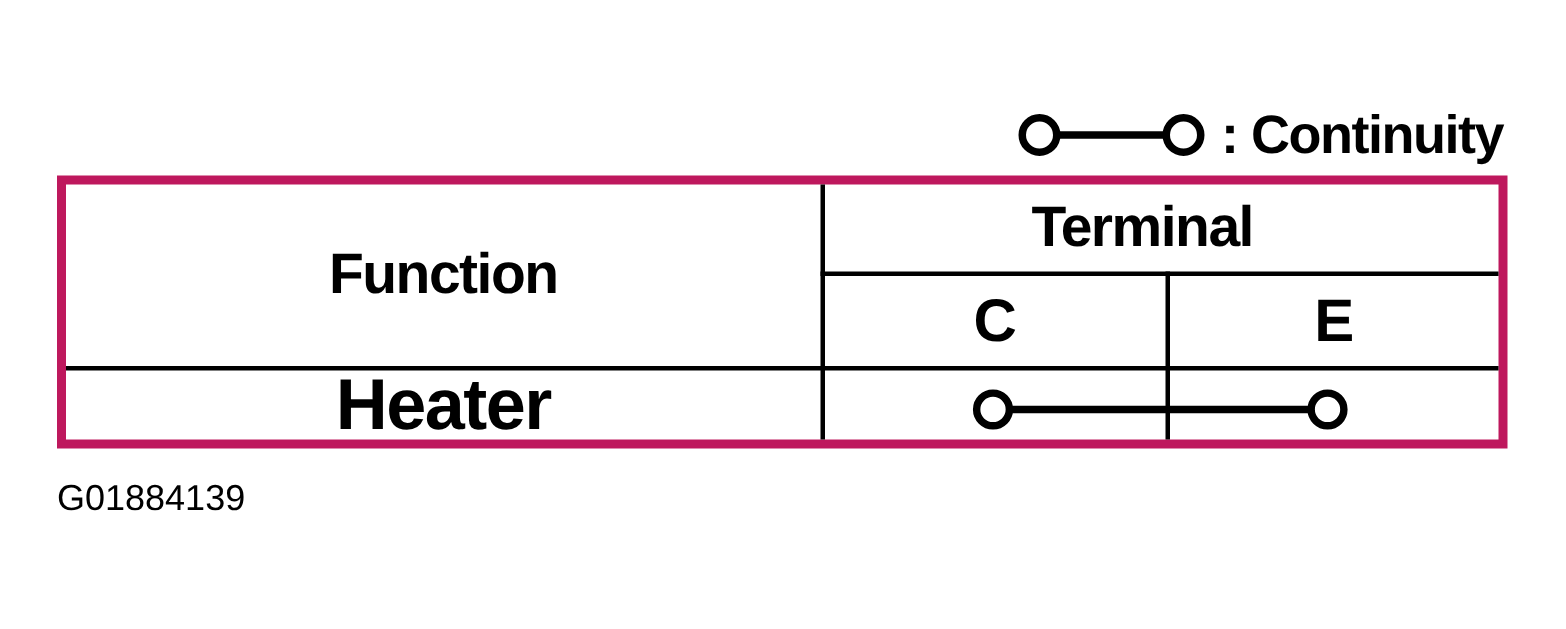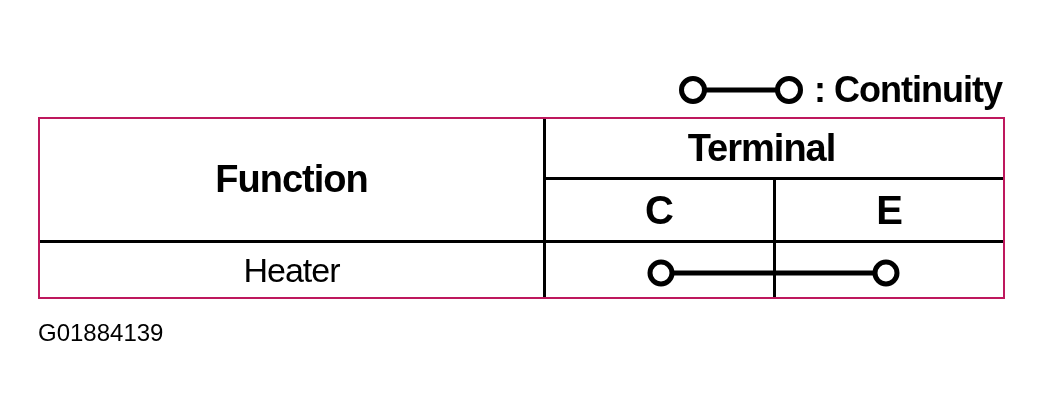--- a/index.html
+++ b/index.html
@@ -36,21 +36,21 @@
     line-height: 40px;
   }
 
   
   .cont-table {
     position: absolute;
     left: 38px;
     top: 117px;
     width: 967px;
     height: 182px;
-    border: 2px solid #be185d;
+    border: 6px solid #be185d;
     box-sizing: border-box;
     background: #ffffff;
   }
   .cont-table .inner {
     position: absolute;
     inset: 0;
   }
   .divider {
     position: absolute;
     background: #000000;
@@ -77,22 +77,22 @@
     font-size: 38px;
     font-weight: bold;
     letter-spacing: -1px;
     white-space: nowrap;
   }
   .col-letter {
     font-size: 40px;
     font-weight: bold;
   }
   .row-text {
-    font-size: 34px;
-    font-weight: normal;
+    font-size: 48px;
+    font-weight: bold;
     letter-spacing: -1px;
     white-space: nowrap;
   }
 
   
   .figure-id {
     position: absolute;
     left: 38px;
     top: 317px;
     font-size: 24px;

